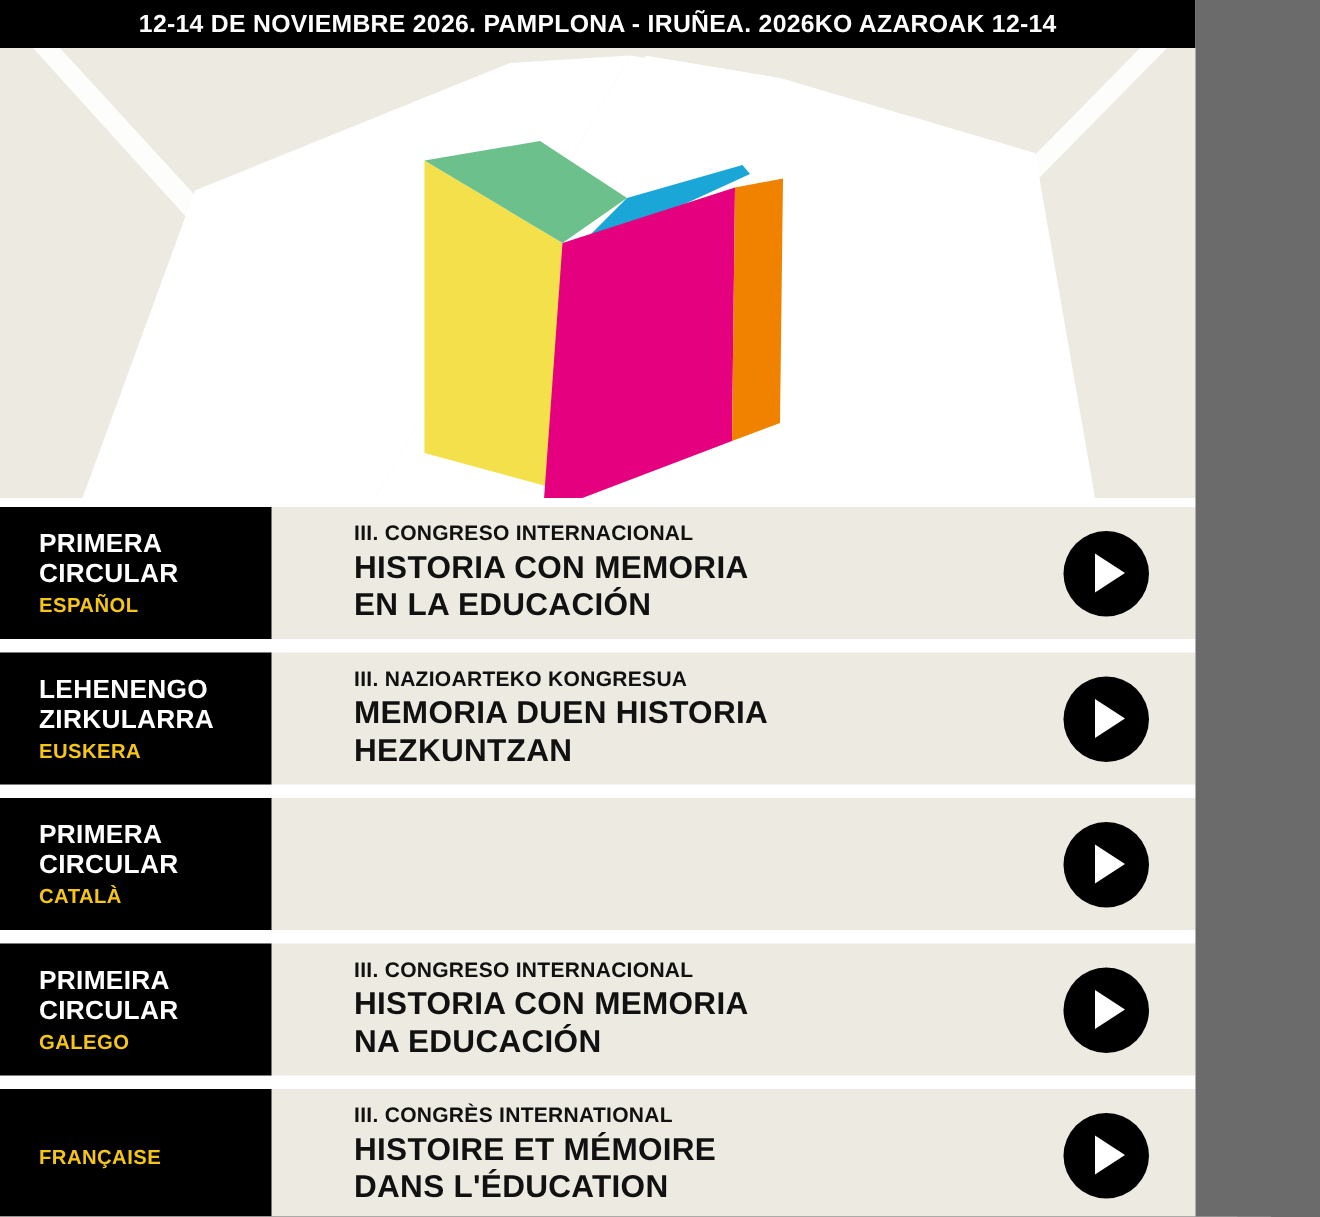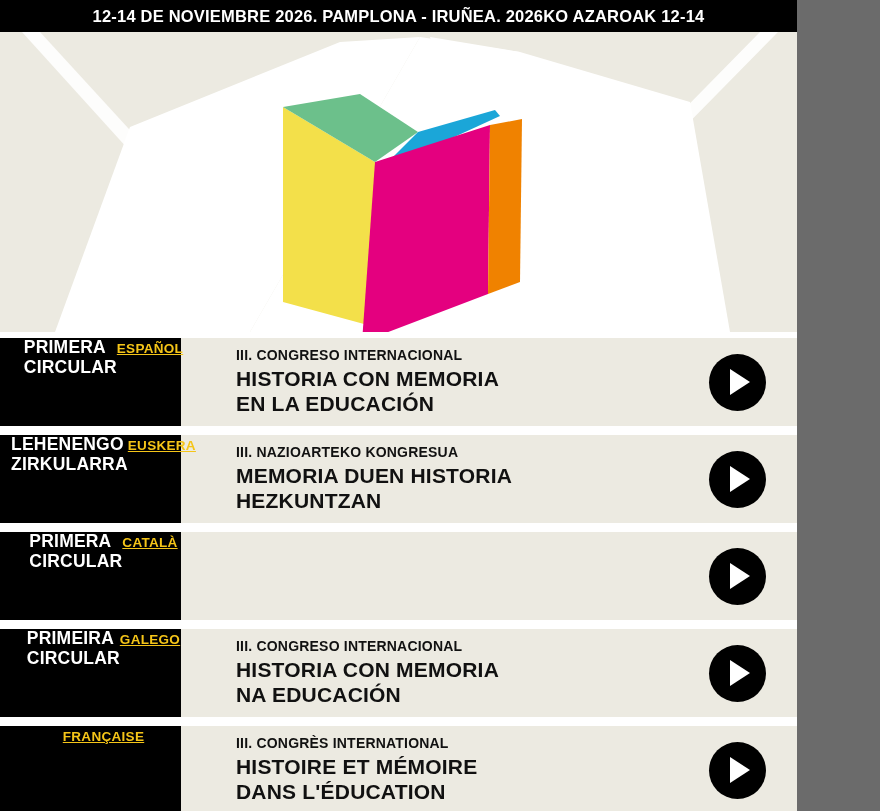--- a/index.html
+++ b/index.html
@@ -71,40 +71,39 @@
     height: 88px;
     margin-bottom: 9px;
     background: #eceae1;
   }
   .row-left {
     width: 181px;
     min-width: 181px;
     background: #000000;
     color: #ffffff;
     display: flex;
-    flex-direction: row;
+    flex-direction: column;
     justify-content: center;
     padding-left: 26px;
     box-sizing: border-box;
   }
   .row-left .lang-title {
     font-size: 17.5px;
     font-weight: 700;
     line-height: 1.12;
     letter-spacing: 0.2px;
     text-transform: uppercase;
   }
   .row-left .lang-sub {
     margin-top: 3px;
     font-size: 13.5px;
     font-weight: 700;
     color: #f5c518;
     letter-spacing: 0.3px;
     text-transform: uppercase;
-    text-decoration: underline;
   }
   .row-main {
     flex: 1;
     display: flex;
     flex-direction: column;
     justify-content: center;
     padding-left: 55px;
     box-sizing: border-box;
   }
   .row-main .kicker {

